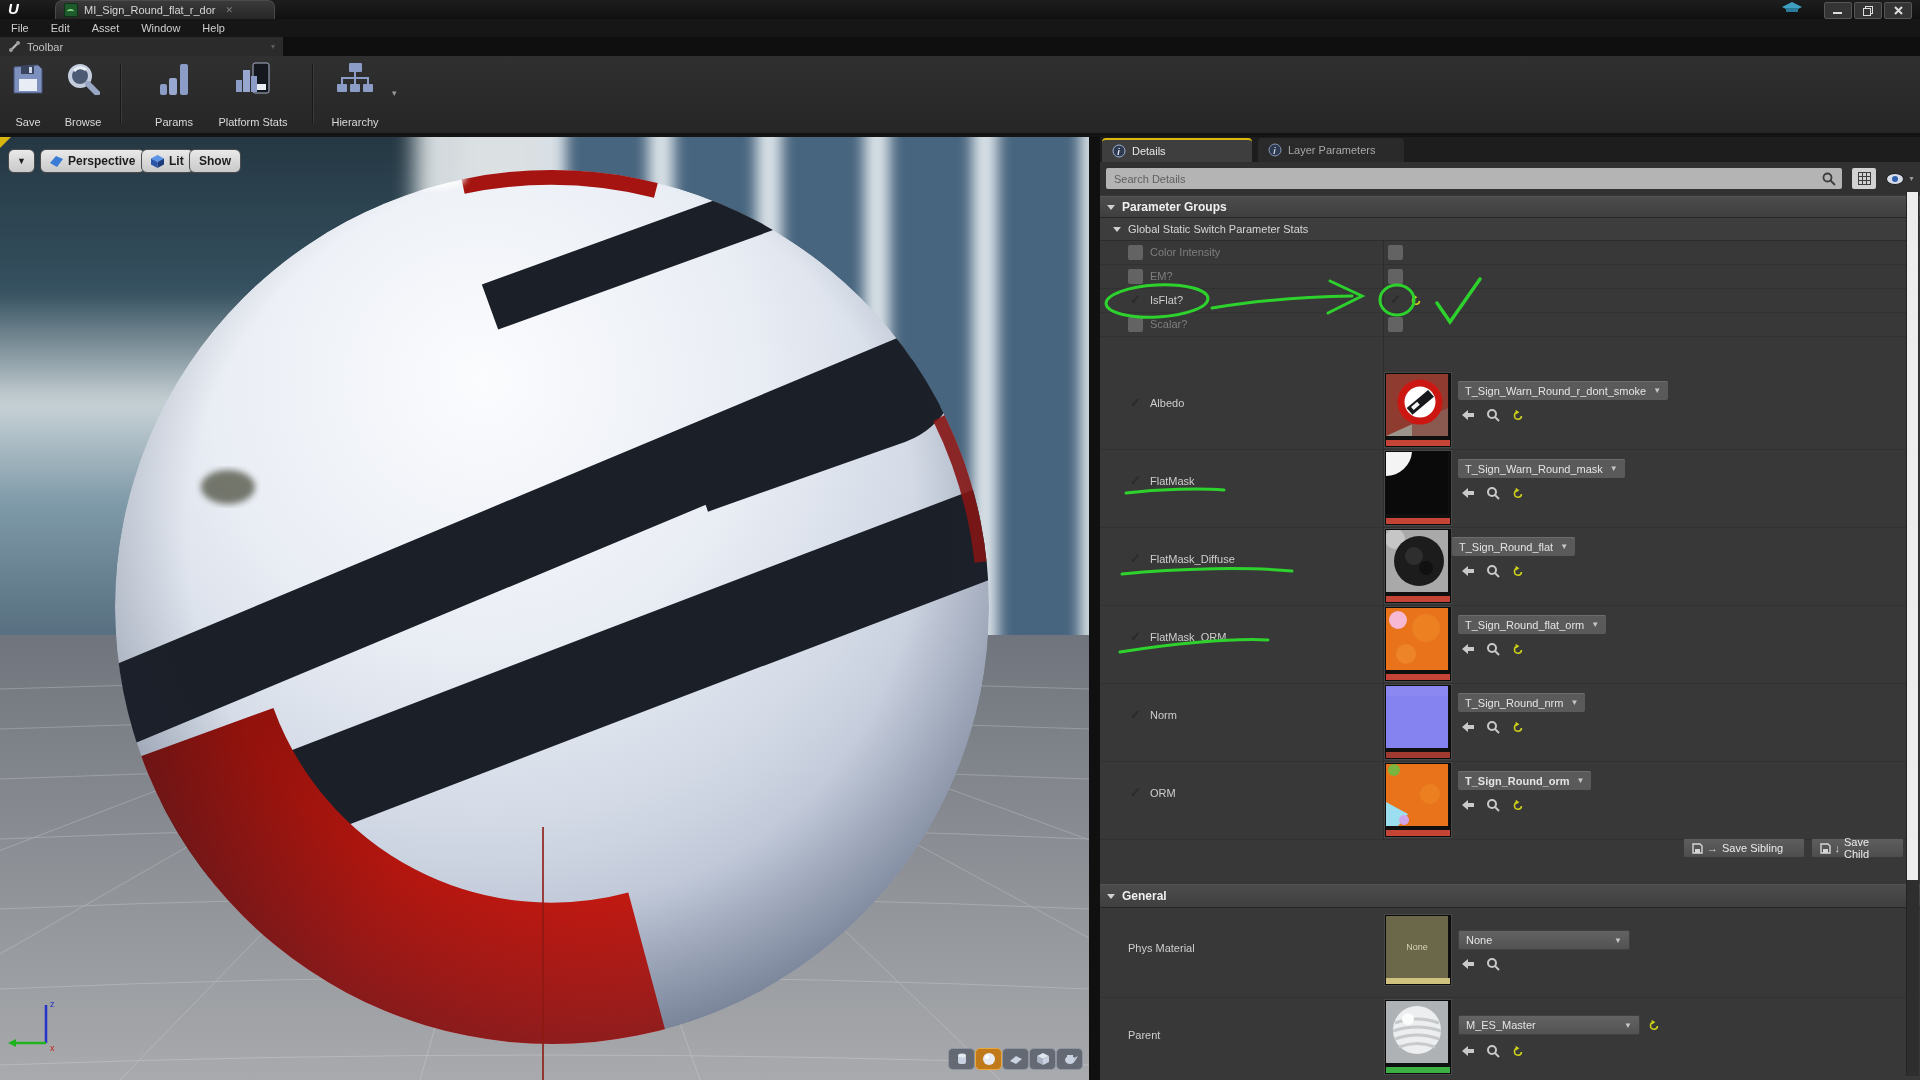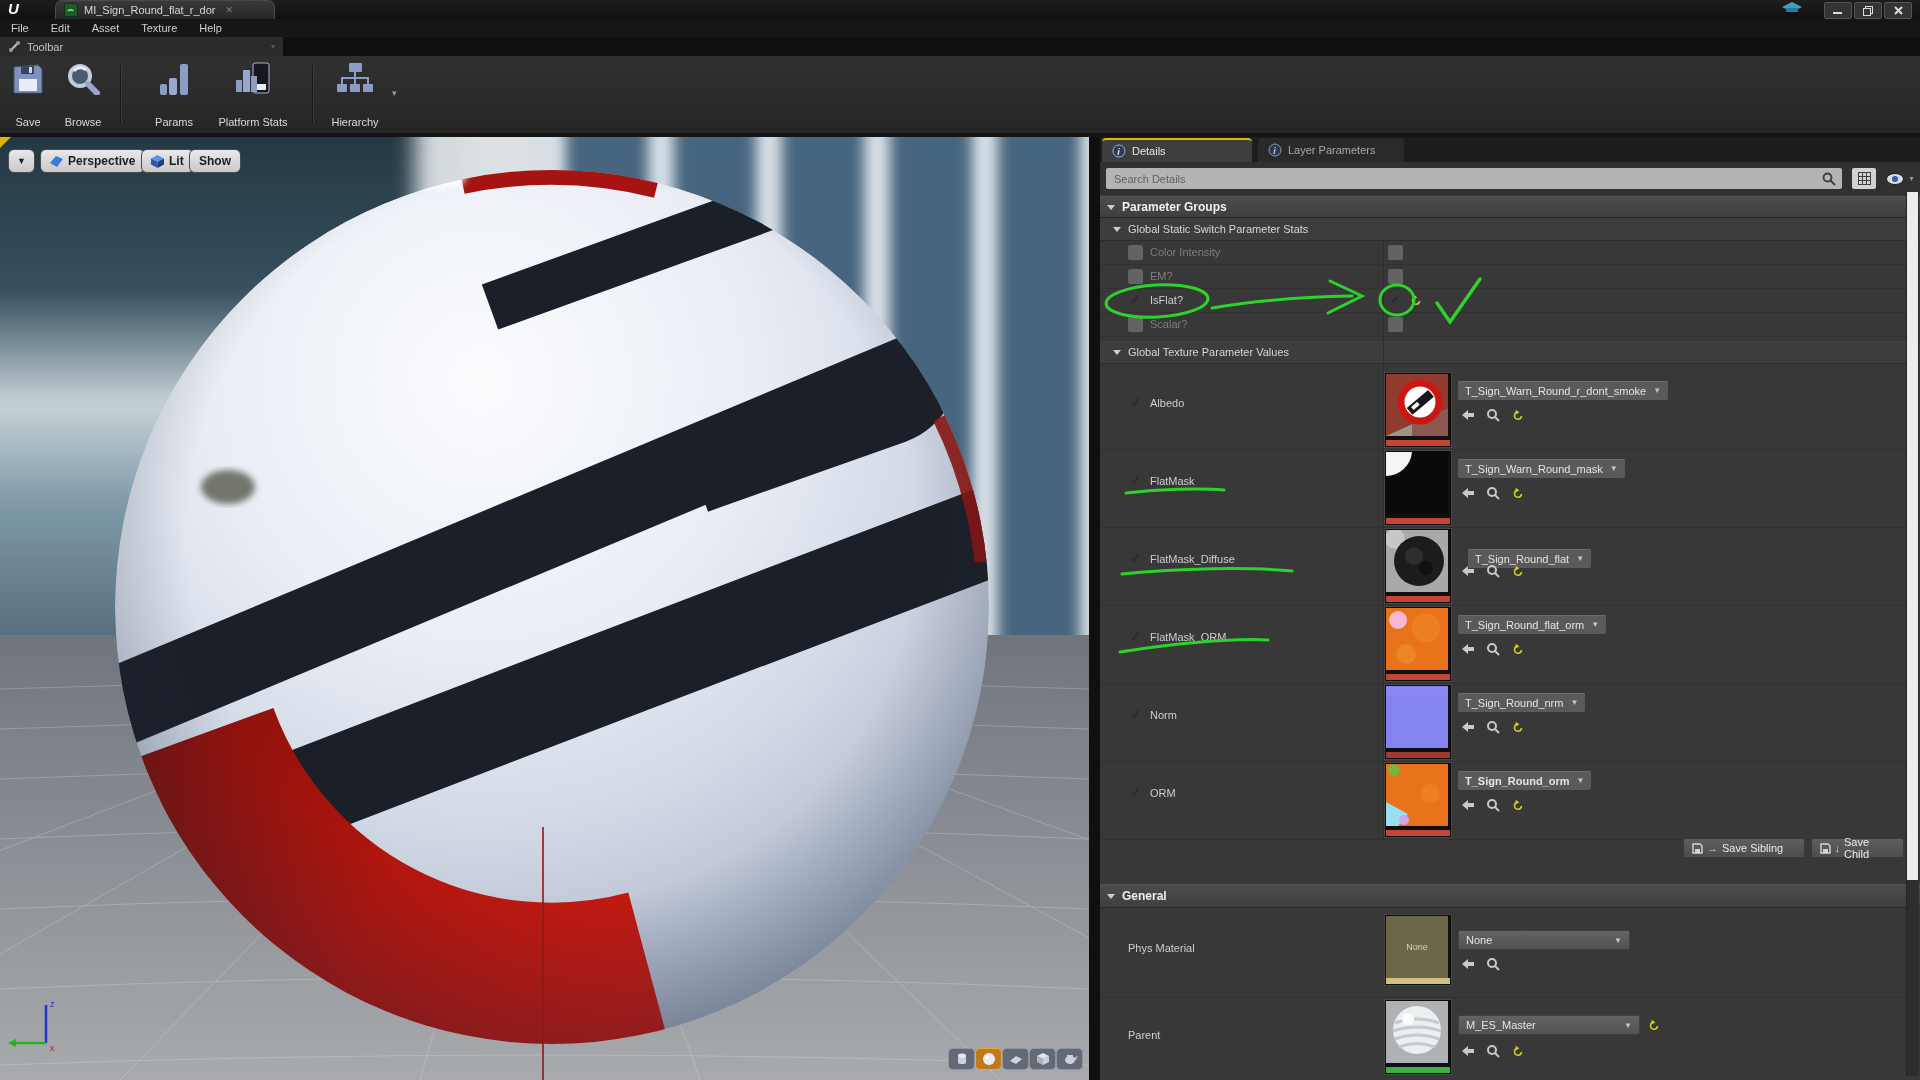--- a/index.html
+++ b/index.html
@@ -106,21 +106,21 @@
       <svg width="9" height="9">
         <path d="M1,1 L8,8 M8,1 L1,8" stroke="#ddd" stroke-width="2"></path>
       </svg>
     </div>
 </div>
 
 <div class="abs menubar">
   <span>File</span>
   <span>Edit</span>
   <span>Asset</span>
-  <span>Texture</span>
+  <span>Window</span>
   <span>Help</span>
 </div>
 
 <div class="abs tabstrip">
   <div class="abs tooltab">
     <svg width="13" height="13">
         <path d="M2,11 L8,5 M5,8 L11,2" stroke="#b8b8b8" stroke-width="2.4"></path>
         <circle cx="3" cy="10" r="2" fill="#9a9a9a"></circle>
         <circle cx="10" cy="3" r="2" fill="#9a9a9a"></circle>
       </svg>
@@ -389,24 +389,20 @@
         <path d="M9.5,7 A3.5,3.5 0 1 1 6,3.2" fill="none" stroke="#ccd01a" stroke-width="1.6"></path>
         <polygon points="3.6,0.8 7.4,3.2 3.8,5.6" fill="#ccd01a"></polygon>
       </svg>
   </div>
   <div class="abs srow" style="top:176px;">
     <span class="abs cb dis" style="left:28px;top:4px;"></span>
     <span class="abs plabel dim" style="left:50px;top:5px;">Scalar?</span>
     <span class="abs cb dis" style="left:288px;top:4px;"></span>
   </div>
 
-  <div class="abs subhdr" style="top:204px;height:23px;">
-    <span class="tri"></span>
-    <span>Global Texture Parameter Values</span>
-  </div>
 
   <div class="abs trow" style="top:235px;">
     <span class="abs cb on" style="left:28px;top:24px;"></span>
     <span class="abs plabel" style="left:50px;top:25px;">Albedo</span>
     <div class="abs thumb" style="left:285px;top:1px;">
       <svg width="62" height="62">
           <rect width="62" height="62" fill="#8a5a50"></rect>
           <rect x="0" y="28" width="26" height="34" fill="#9b958c"></rect>
           <polygon points="0,0 62,0 62,34 0,62" fill="#8f3b30"></polygon>
           <circle cx="34" cy="28" r="22" fill="#ffffff"></circle>
@@ -478,21 +474,21 @@
     <div class="abs thumb" style="left:285px;top:1px;">
       <svg width="62" height="62">
           <rect width="62" height="62" fill="#a9a9a9"></rect>
           <circle cx="9" cy="9" r="10" fill="#c6c6c6"></circle>
           <circle cx="33" cy="31" r="25" fill="#1c1c1c"></circle>
           <circle cx="28" cy="26" r="9" fill="#2e2e2e"></circle>
           <circle cx="40" cy="38" r="7" fill="#111"></circle>
         </svg>
       <div class="tbar" style="background:#c44536;"></div>
     </div>
-    <div class="abs pill" style="left:368px;top:9px;margin-top:12px;">
+    <div class="abs pill" style="left:352px;top:9px;">
       <span>T_Sign_Round_flat</span>
         <span class="car">▼</span>
     </div>
     <span class="abs ibtn" style="left:360px;top:37px;">
         <svg width="16" height="12">
           <path d="M8,1 L2,6 L8,11 L8,8 L14,8 L14,4 L8,4 Z" fill="#c9c9c9"></path>
         </svg>
       </span>
     <span class="abs ibtn" style="left:386px;top:36px;">
         <svg width="14" height="14">

